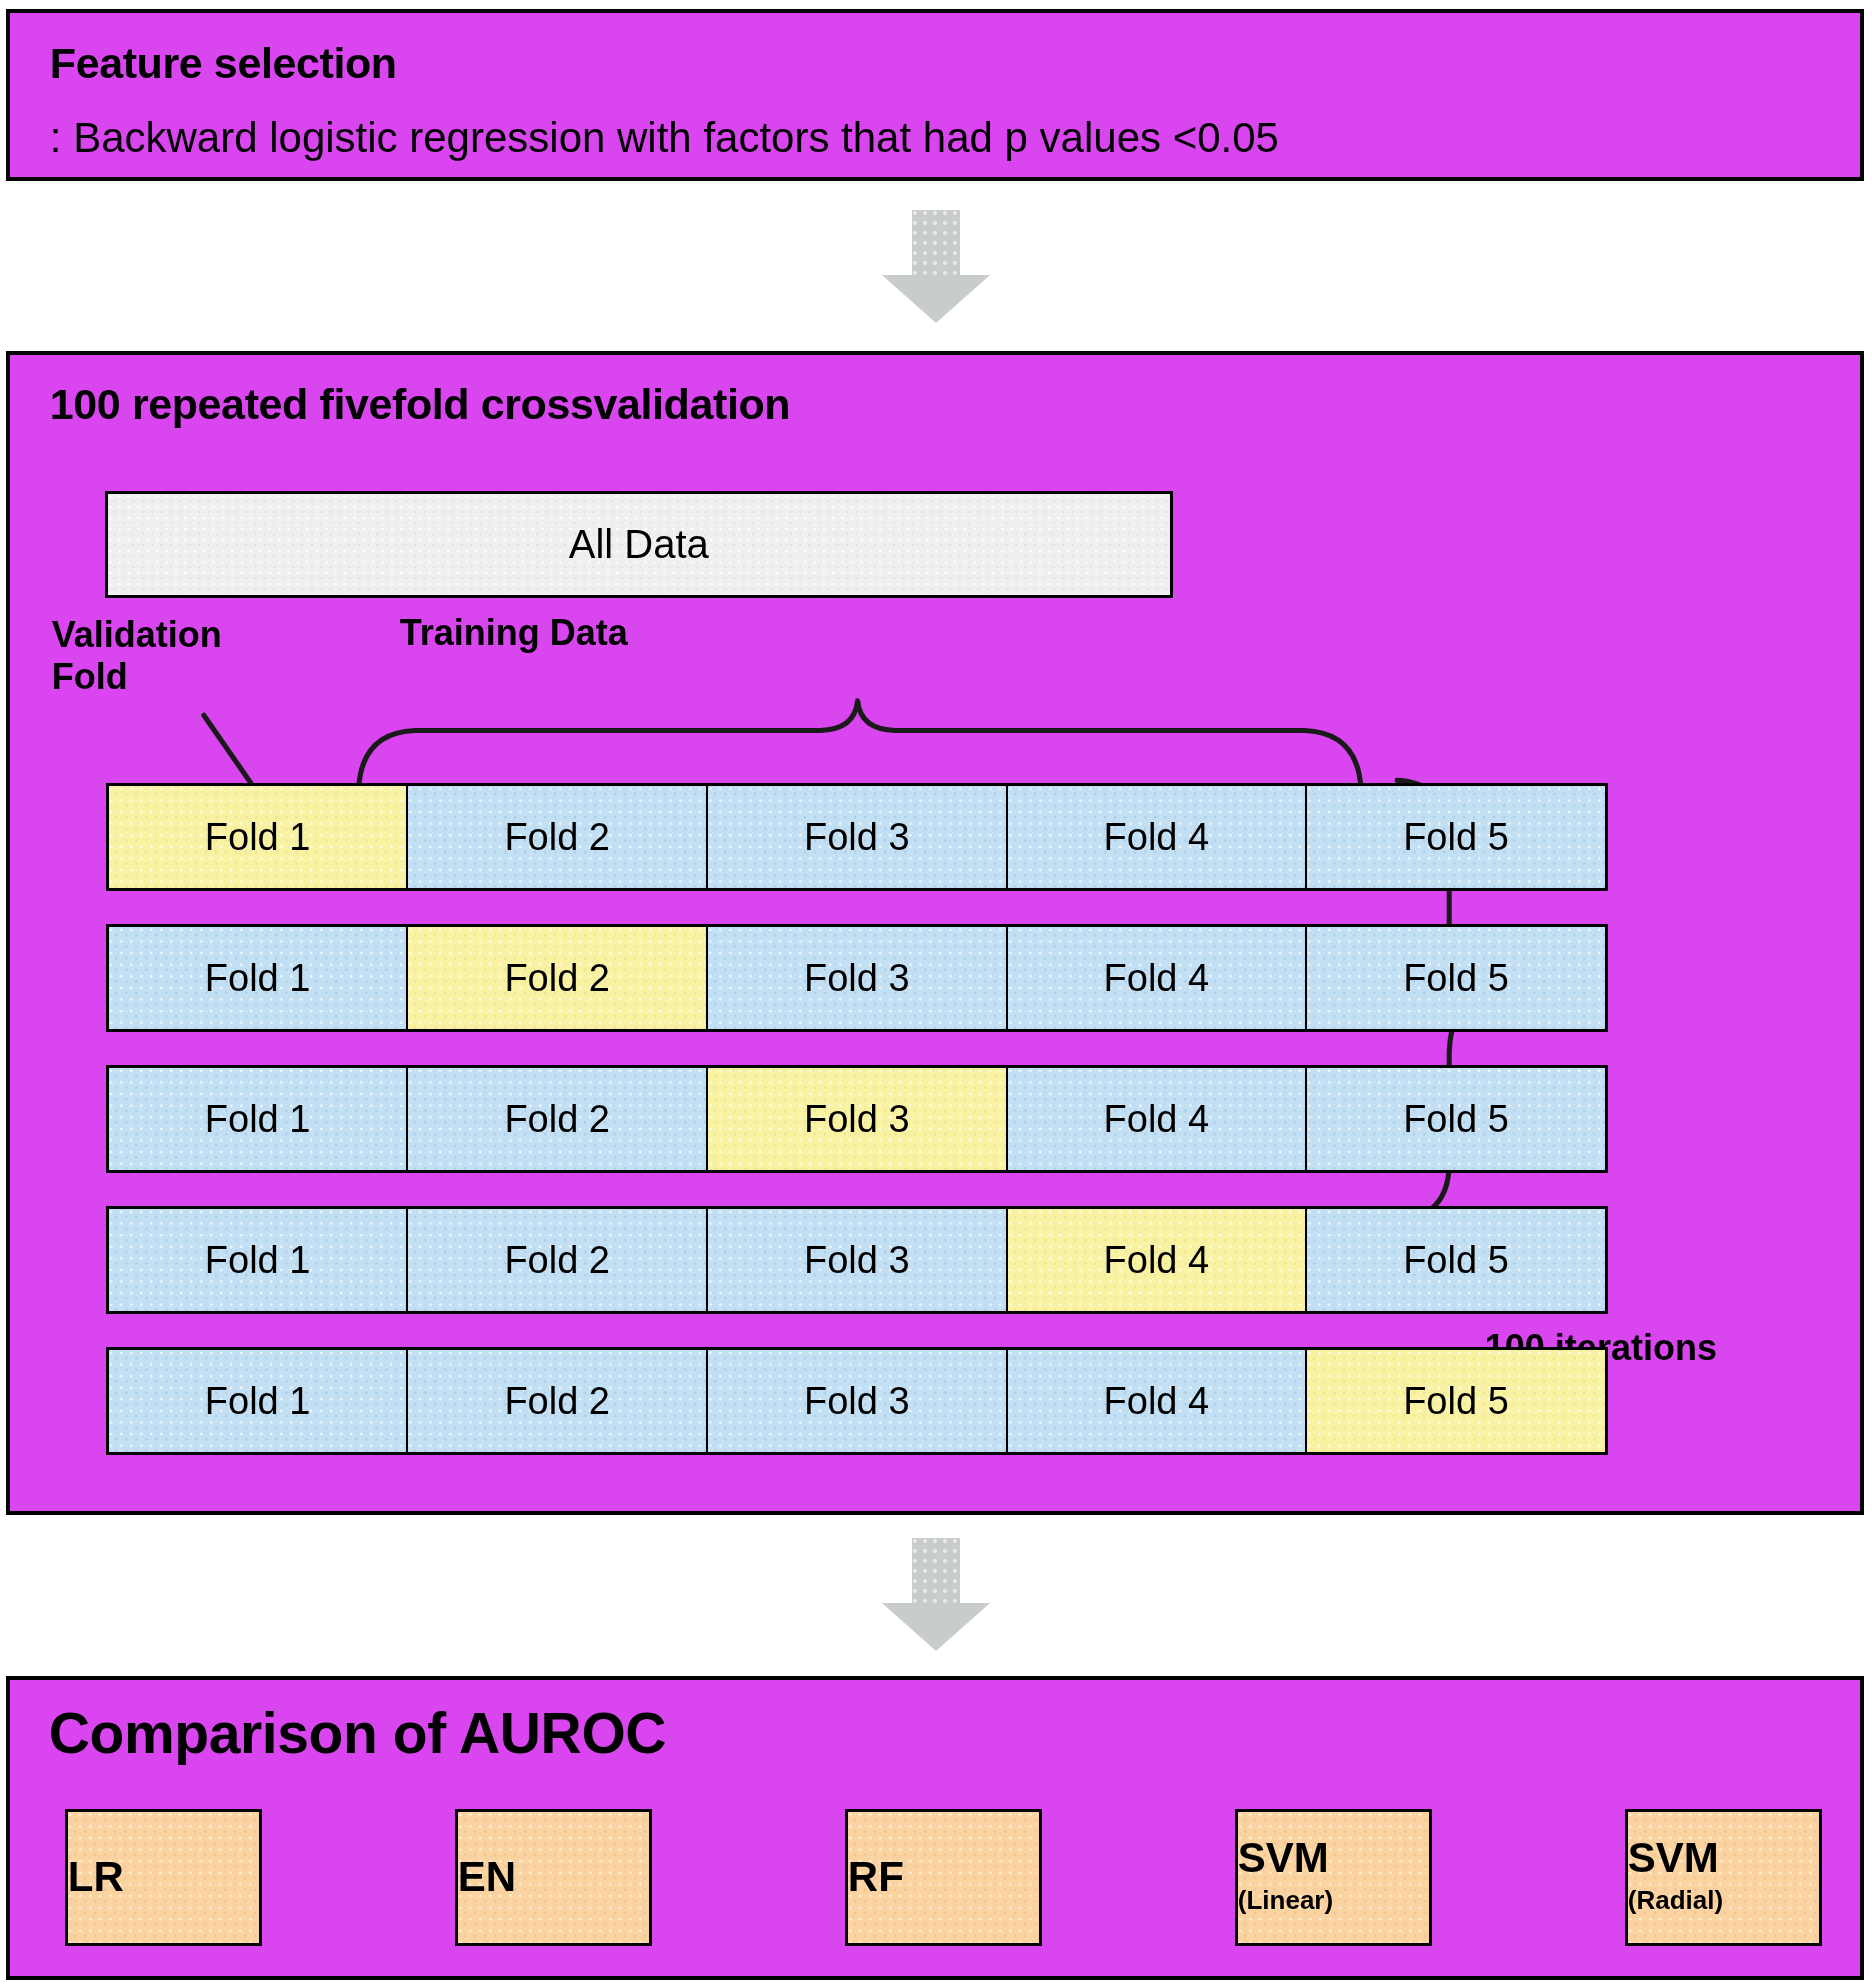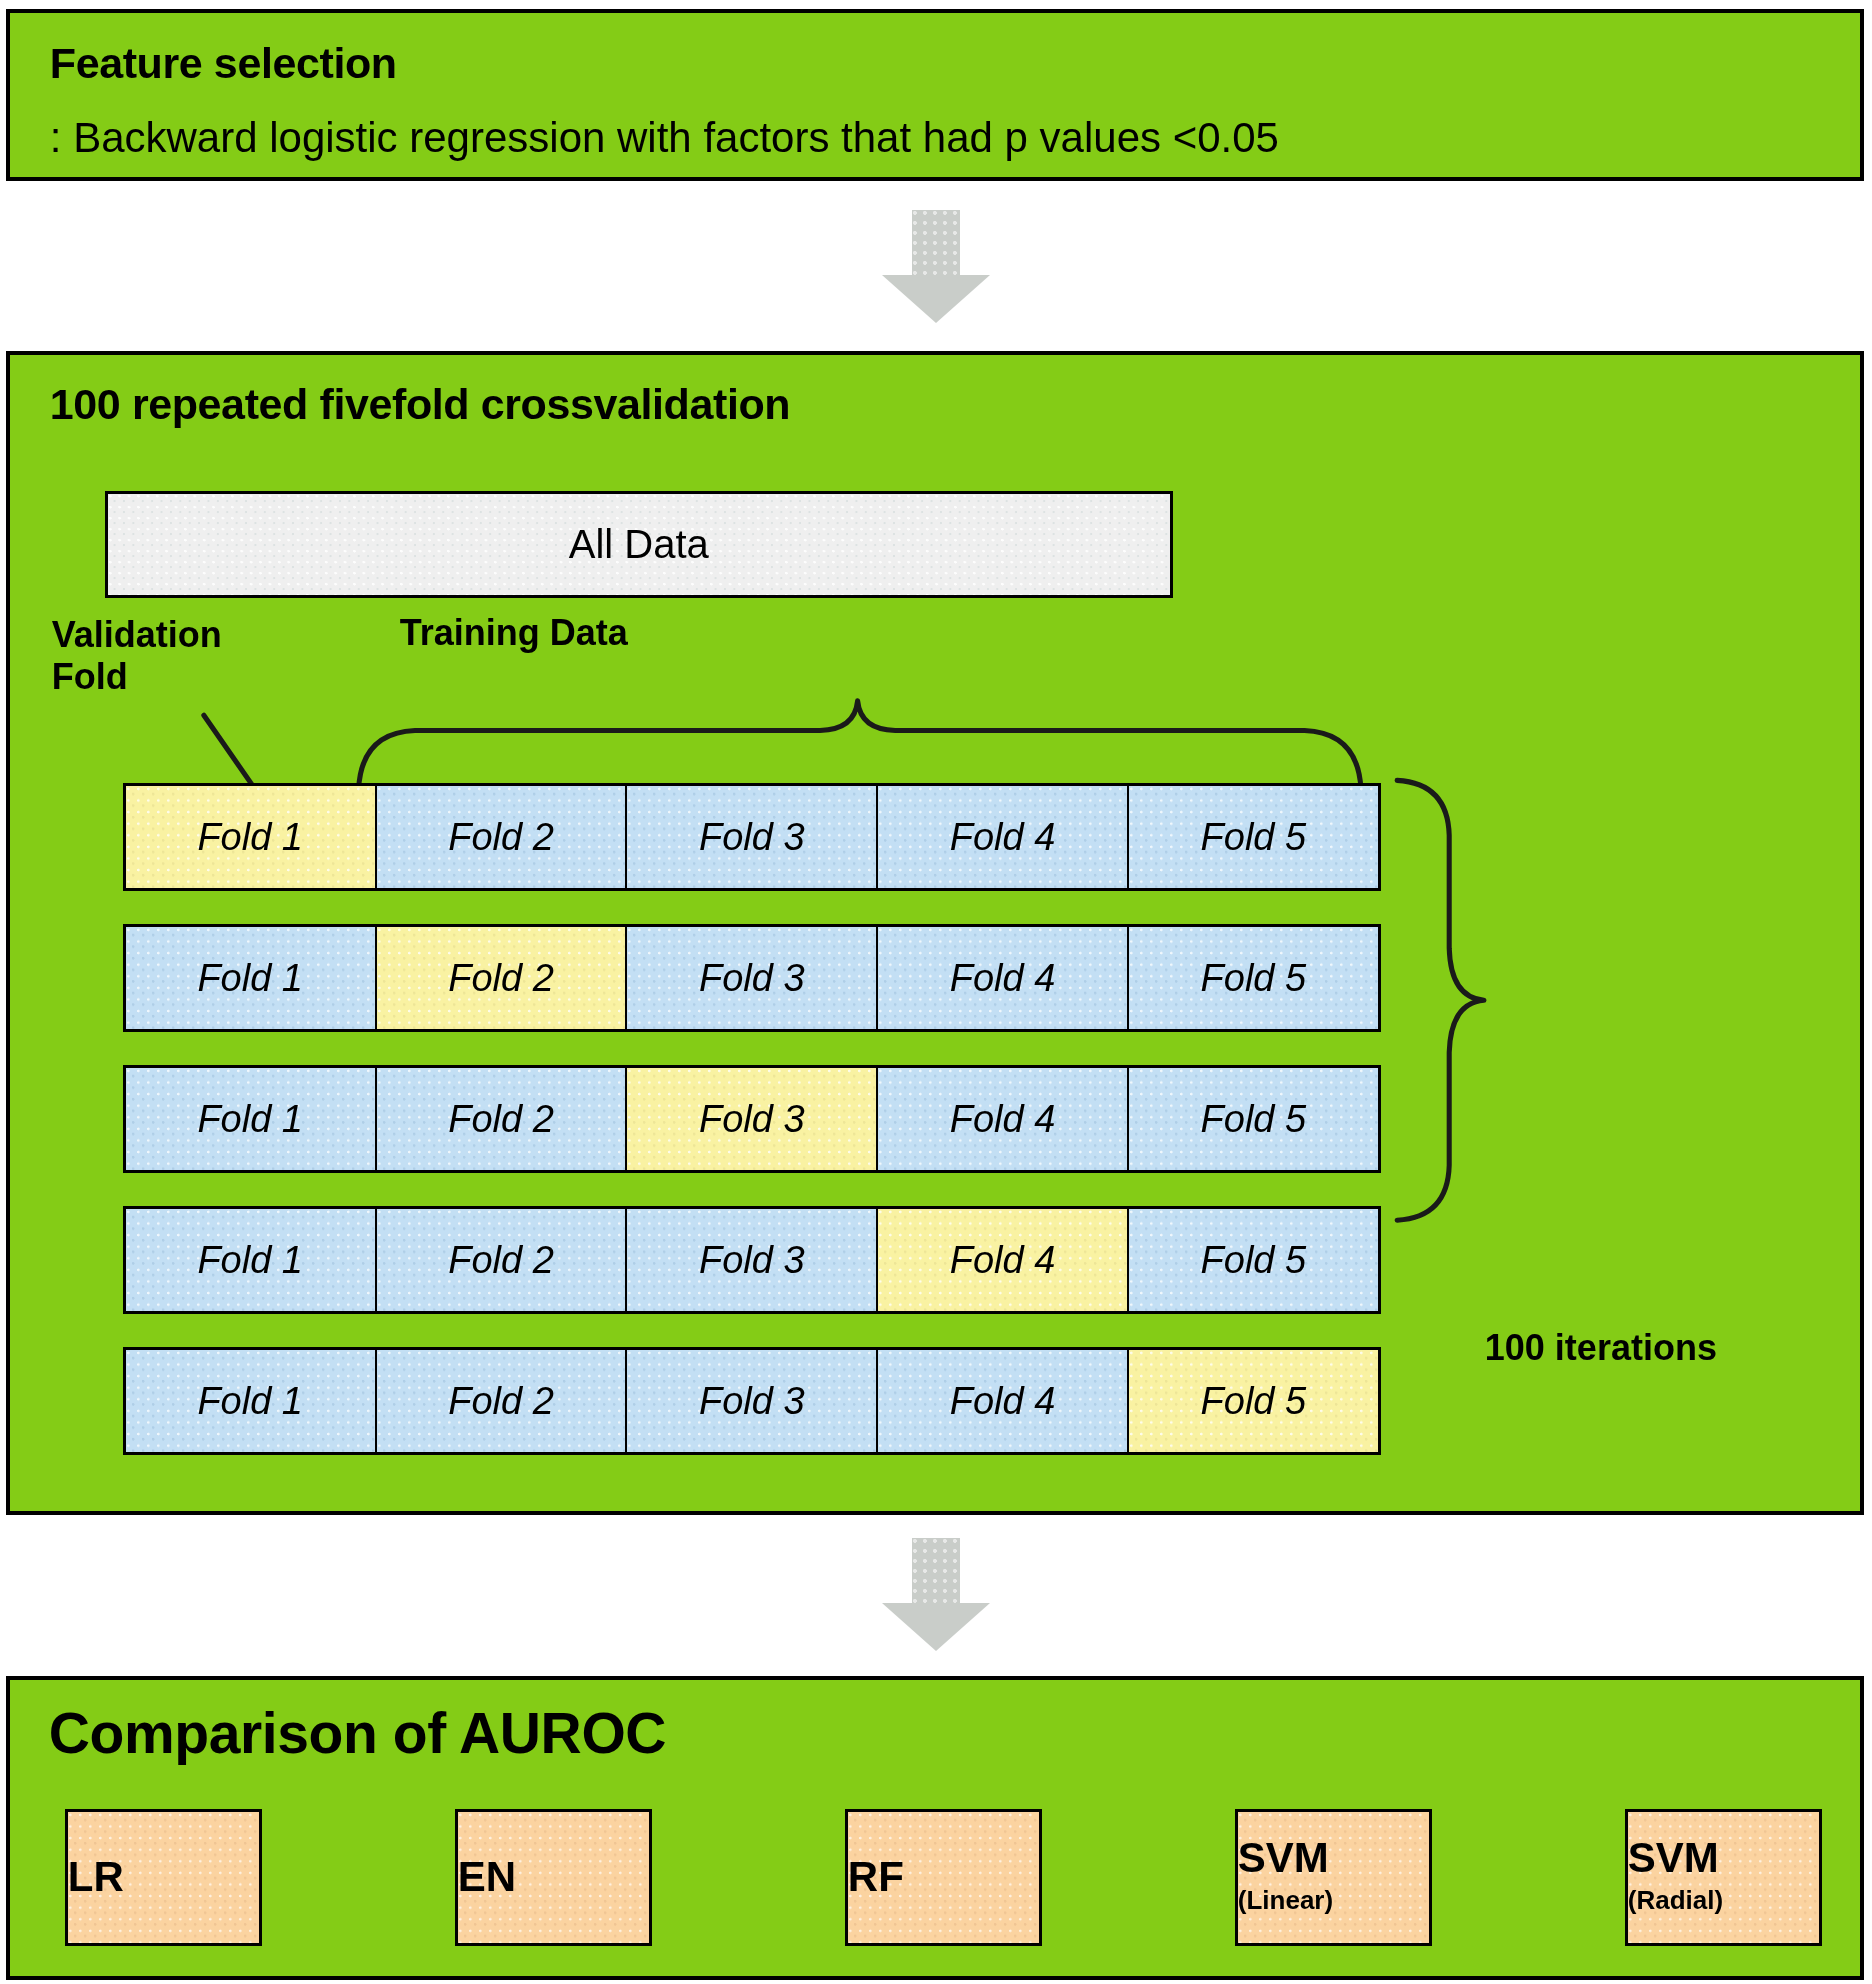--- a/index.html
+++ b/index.html
@@ -18,21 +18,21 @@
   .stage {
     position: absolute;
     left: 0; top: 0;
     width: 1872px;
     height: 1985px;
   }
 
   
   .panel {
     position: absolute;
-    background: #84cc16;
+    background: #d946ef;
     border: 4.3px solid #000000;
     box-sizing: border-box;
   }
 
   .panel-title {
     position: absolute;
     font-weight: bold;
     color: #000000;
     white-space: nowrap;
     letter-spacing: -0.4px;
@@ -162,27 +162,26 @@
     position: absolute;
     left: 0; top: 0;
     width: 100%;
     height: 100%;
     pointer-events: none;
   }
 
   
   .fold-row {
     position: absolute;
-    left: 113px;
-    width: 1258px;
+    left: 96px;
+    width: 1502px;
     height: 108px;
     box-sizing: border-box;
     border: 3.6px solid #000000;
     display: flex;
-    font-style: italic;
   }
   .fold-cell {
     flex: 1 1 0;
     box-sizing: border-box;
     border-right: 2.9px solid #000000;
     display: flex;
     align-items: center;
     justify-content: center;
     font-size: 38px;
     color: #000000;

